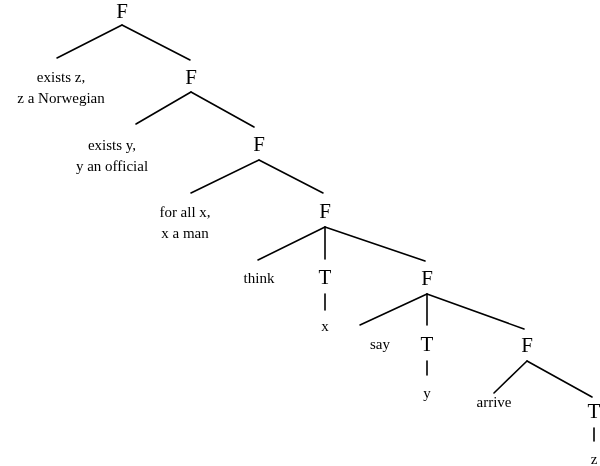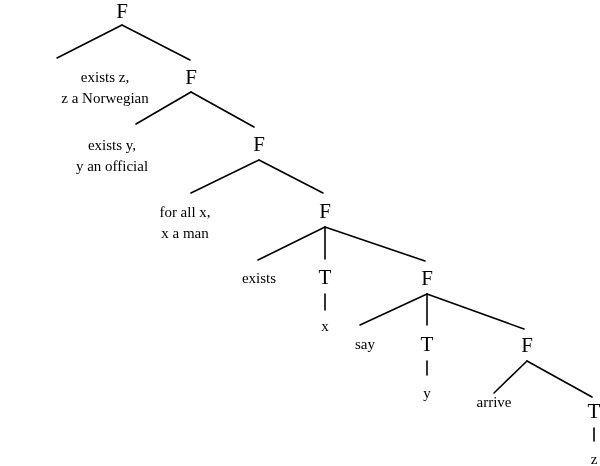--- a/index.html
+++ b/index.html
@@ -56,31 +56,31 @@
   <div class="lbl node" style="left:191px; top:66px;">F</div>
   <div class="lbl node" style="left:259px; top:133px;">F</div>
   <div class="lbl node" style="left:325px; top:200px;">F</div>
   <div class="lbl node" style="left:427px; top:267px;">F</div>
   <div class="lbl node" style="left:527px; top:334px;">F</div>
   <div class="lbl node" style="left:325px; top:266px;">T</div>
   <div class="lbl node" style="left:427px; top:333px;">T</div>
   <div class="lbl node" style="left:594px; top:400px;">T</div>
 
   
-  <div class="lbl leaf" style="left:61px; top:67px;margin-left:44px;">
+  <div class="lbl leaf" style="left:61px; top:67px;">
     <div>exists z,</div>
     <div>z a Norwegian</div>
   </div>
   <div class="lbl leaf" style="left:185px; top:202px;">
     <div>for all x,</div>
     <div>x a man</div>
   </div>
   <div class="lbl leaf" style="left:112px; top:135px;">
     <div>exists y,</div>
     <div>y an official</div>
   </div>
-  <div class="lbl leaf" style="left:259px; top:268px;">exists</div>
+  <div class="lbl leaf" style="left:259px; top:268px;">think</div>
   <div class="lbl leaf" style="left:325px; top:316px;">x</div>
-  <div class="lbl leaf" style="left:365px; top:334px;">say</div>
+  <div class="lbl leaf" style="left:380px; top:334px;">say</div>
   <div class="lbl leaf" style="left:427px; top:383px;">y</div>
   <div class="lbl leaf" style="left:494px; top:392px;">arrive</div>
   <div class="lbl leaf" style="left:594px; top:449px;">z</div>
 </div>
 
 </body></html>

